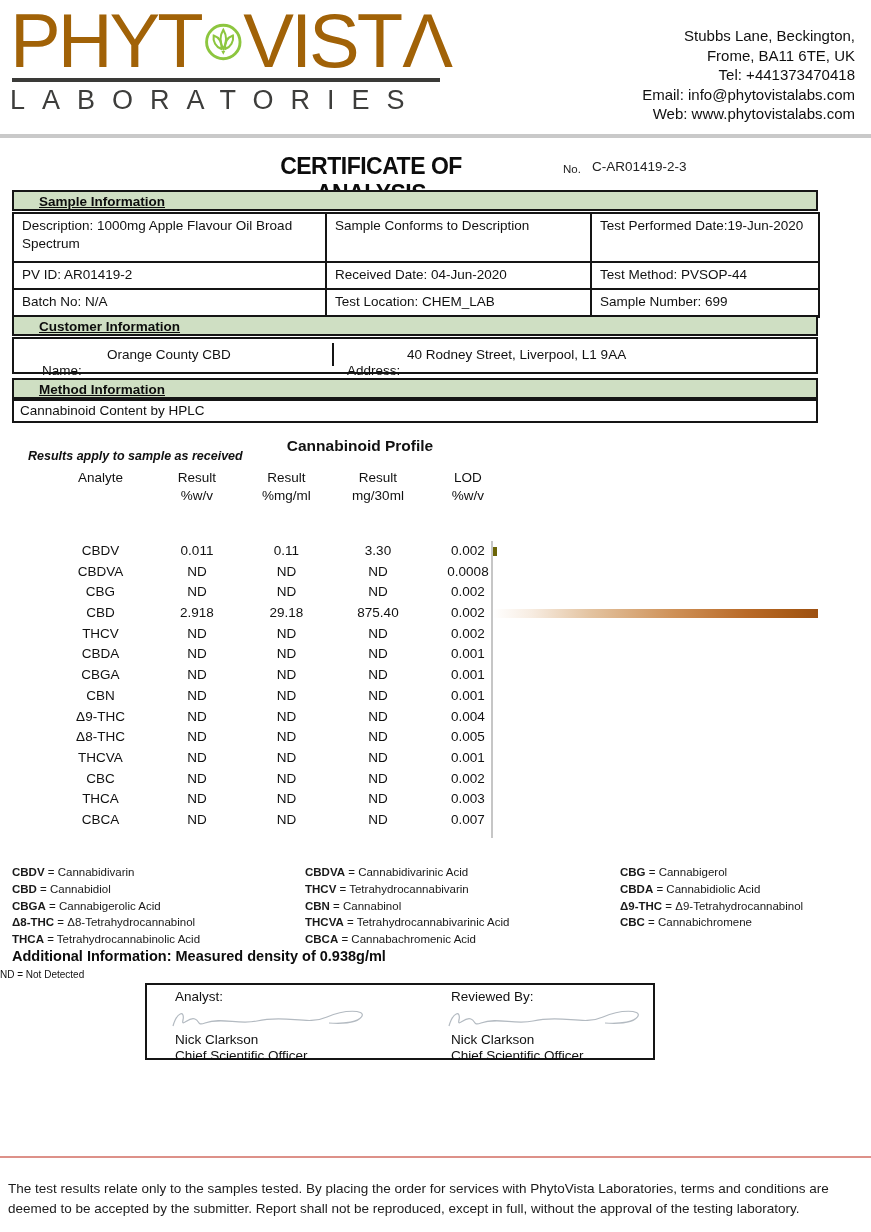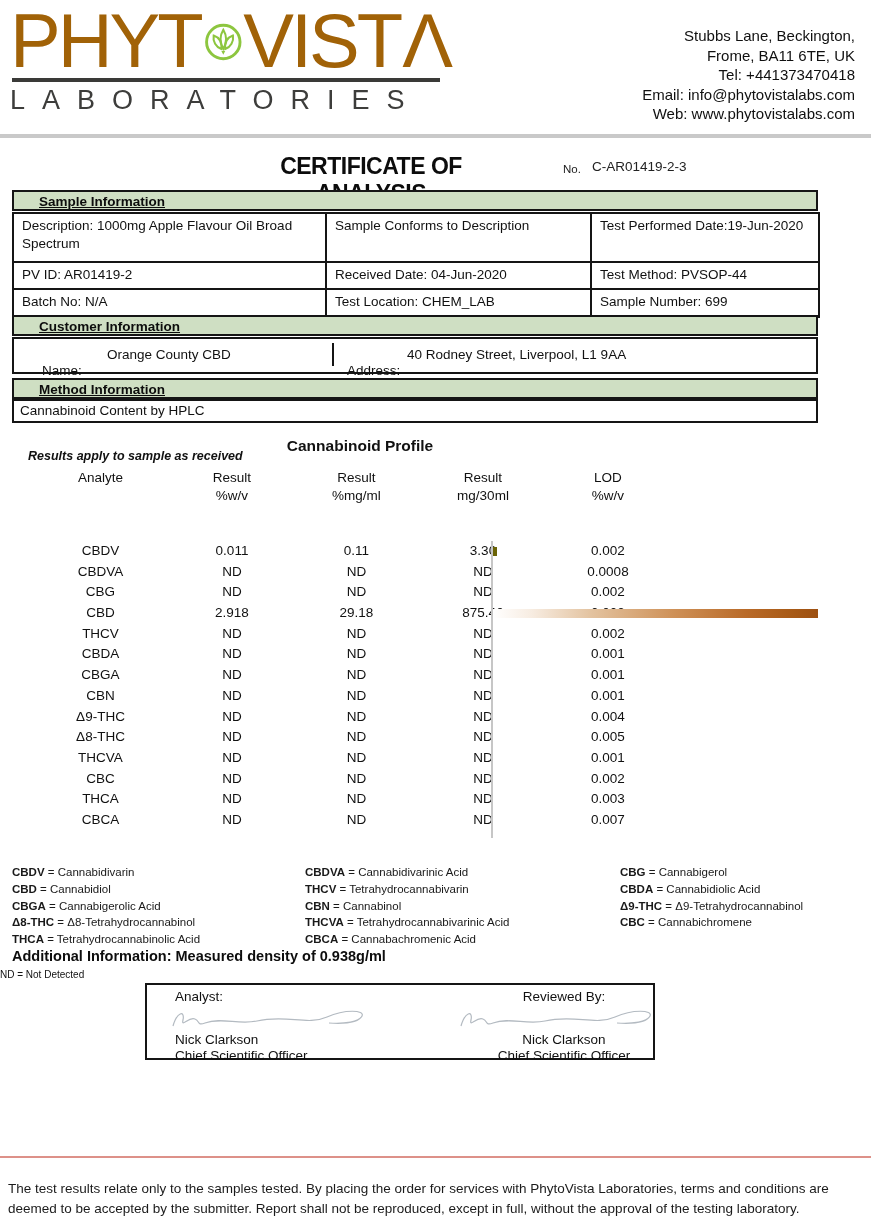--- a/index.html
+++ b/index.html
@@ -50,21 +50,21 @@
 
   .meth-box{position:absolute;top:399px;left:12px;width:806px;height:24px;border:2px solid #151515;
             box-sizing:border-box;}
   .meth-box span{display:inline-block;margin:2px 0 0 6px;font-size:13.5px;}
 
   
   .results{position:absolute;top:437px;left:0;width:540px;height:404px;}
   .res-note{position:absolute;left:28px;top:12px;font-size:12.5px;font-weight:bold;font-style:italic;}
   .res-title{position:absolute;left:275px;top:0;width:170px;text-align:center;
              font-size:15.5px;font-weight:bold;}
-  .rgrid{display:grid;grid-template-columns:105px 88px 91px 92px 88px;padding-left:48px;gap:35px;}
+  .rgrid{display:grid;grid-template-columns:105px 88px 91px 92px 88px;padding-left:48px;}
   .res-cols{position:absolute;top:32px;left:0;right:0;font-size:13.5px;}
   .res-cols .hc{text-align:center;line-height:18px;}
   .res-body{position:absolute;top:104px;left:0;right:0;}
   .res-row{height:20.7px;line-height:20.7px;font-size:13.5px;}
   .res-row span{display:block;text-align:center;}
 
   .chart{position:absolute;left:491px;top:541px;width:332px;height:300px;}
   .chart .axis{position:absolute;left:0;top:0;height:297px;width:2px;background:#c6c6c6;}
   .chart .bar{position:absolute;left:2px;height:9px;}
   .chart .bar.grad{background:linear-gradient(to right,#ffffff 0%,#f7ece1 12%,#e3c3a0 30%,
@@ -76,21 +76,21 @@
   .legend .lcol1{width:293px;} .legend .lcol2{width:315px;} .legend .lcol3{width:250px;}
   .legend b{font-weight:bold;}
 
   .addl{position:absolute;top:948px;left:12px;font-size:14.5px;font-weight:bold;color:#0d0d0d;}
   .nd-note{position:absolute;top:969px;left:0;font-size:10px;}
 
   
   .sig-box{position:absolute;top:983px;left:145px;width:510px;height:77px;border:2.5px solid #151515;
            box-sizing:border-box;}
   .sig-col{position:absolute;top:0;bottom:0;}
-  .sig-col.left{left:28px;} .sig-col.right{left:316px;text-align:center;}
+  .sig-col.left{left:28px;} .sig-col.right{left:304px;}
   .sig-label{font-size:13.5px;margin-top:4px;}
   .sig-scrawl{margin:-2px 0 -6px -8px;}
   .sig-name{font-size:13.5px;line-height:16px;}
   .sig-role{font-size:13.5px;line-height:15px;}
 
   
   .red-line{position:absolute;top:1156px;left:0;width:871px;height:2px;background:#dd9189;}
   .footer{position:absolute;top:1179px;left:8px;right:6px;font-size:13.5px;line-height:20px;
           color:#1b1b1b;}
 </style>

